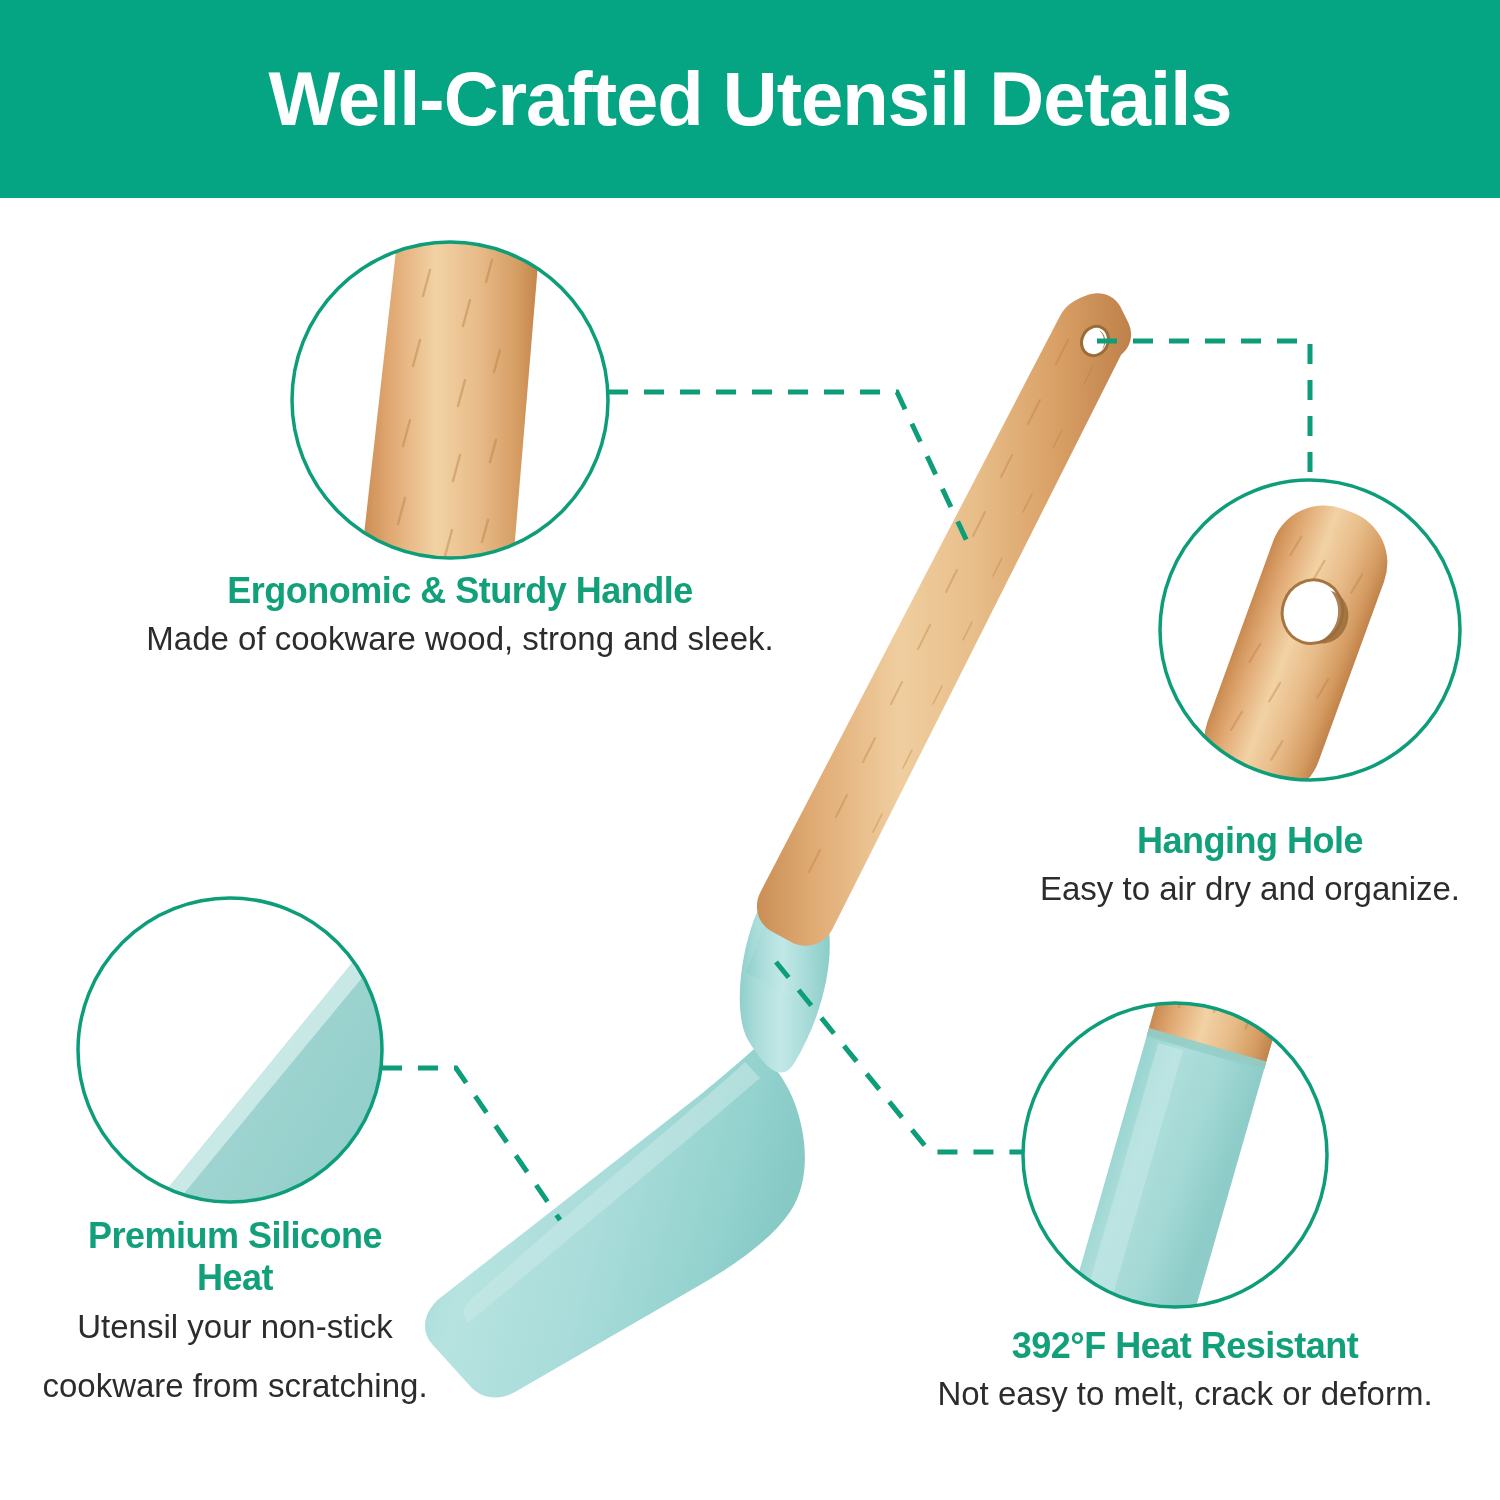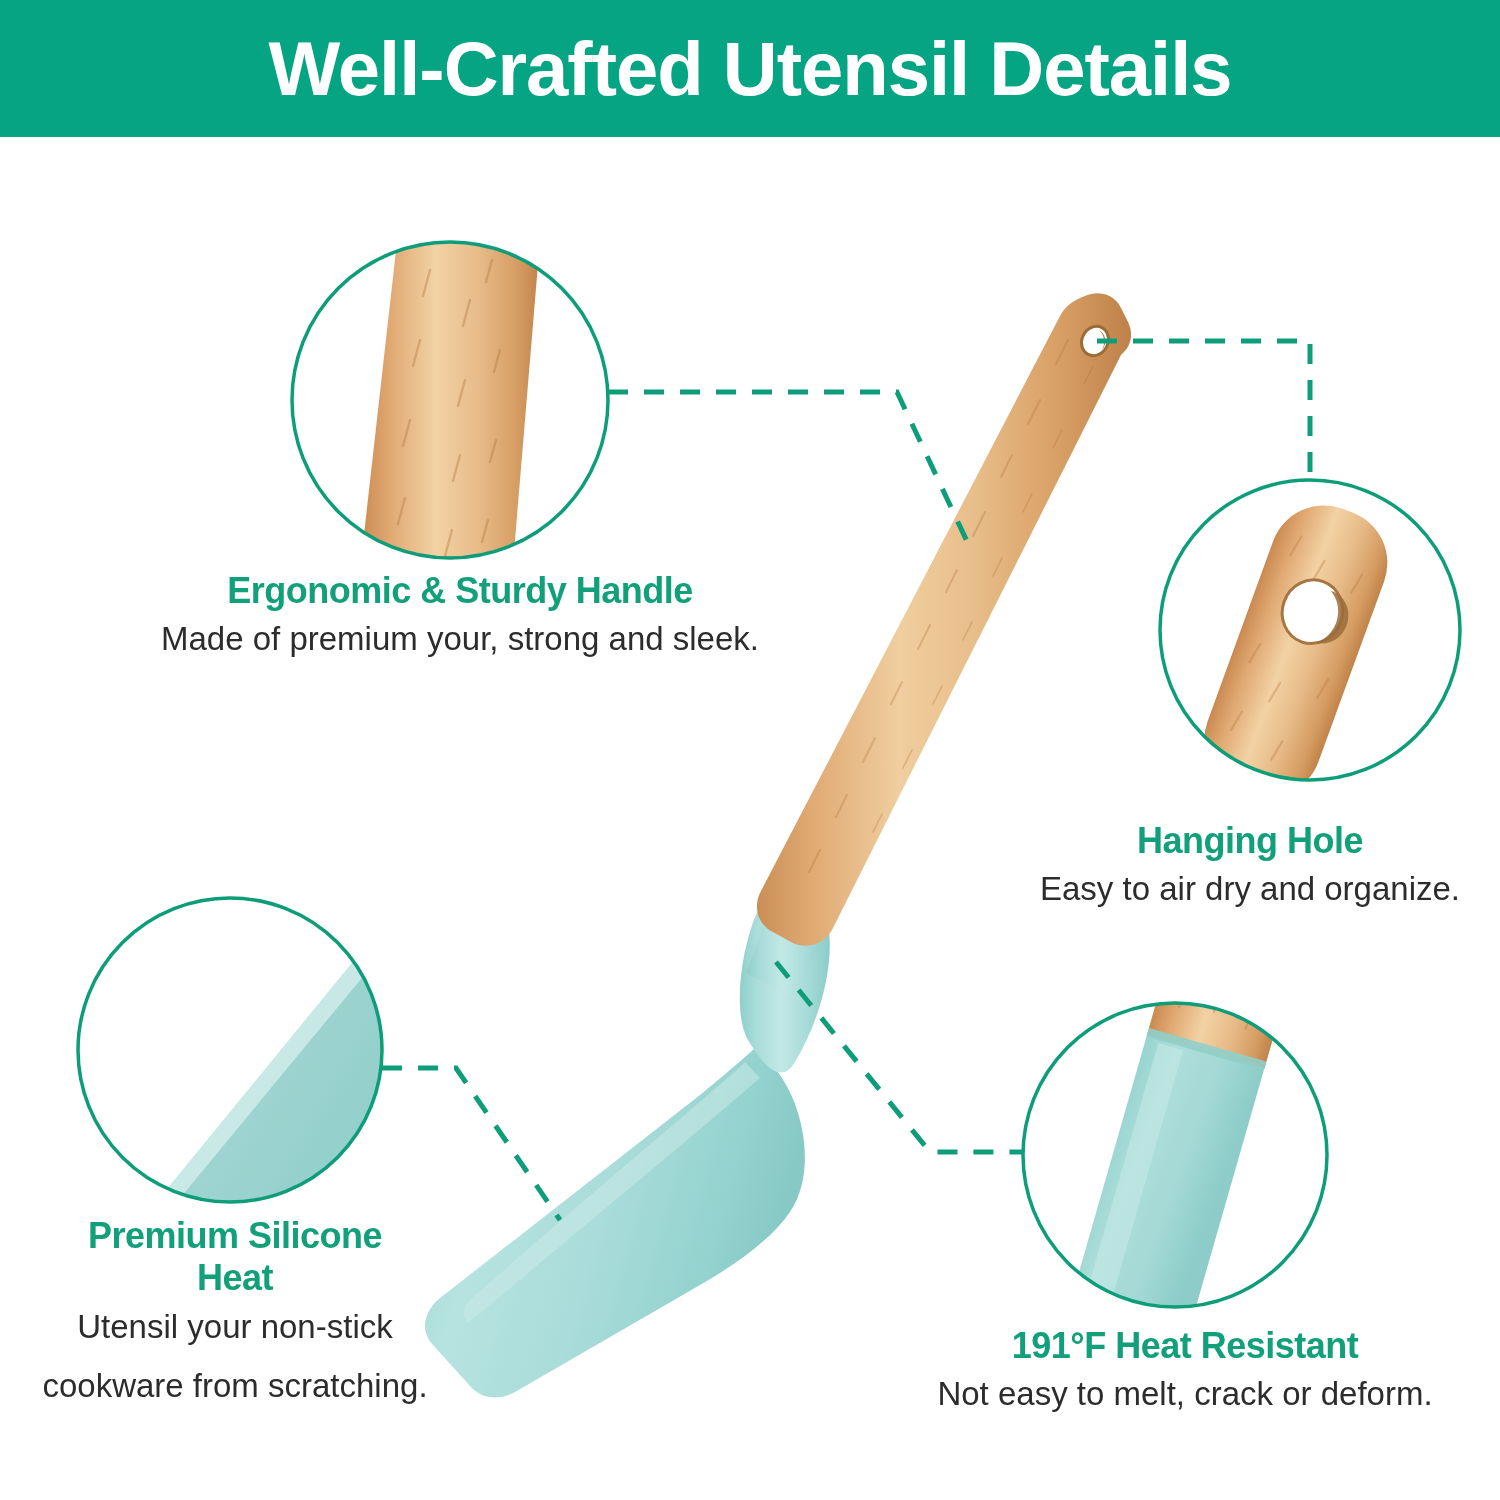--- a/index.html
+++ b/index.html
@@ -7,21 +7,21 @@
     width:1500px;height:1500px;
     background:#ffffff;
     font-family:"Liberation Sans", sans-serif;
     overflow:hidden;
     position:relative;
   }
   #stage{position:relative;width:1500px;height:1500px;background:#fff;overflow:hidden;}
 
   
   .banner{
-    position:absolute;left:0;top:0;width:1500px;height:137px;
+    position:absolute;left:0;top:0;width:1500px;height:198px;
     background:#05A483;
     display:flex;align-items:center;justify-content:center;
   }
   .banner-title{
     color:#ffffff;
     font-size:76px;
     font-weight:bold;
     letter-spacing:-1px;
     line-height:1;
     white-space:nowrap;
@@ -269,33 +269,33 @@
       <path d="M 1097 341 L 1310 341 L 1310 478"></path>
 
       <path d="M 382 1068 L 456 1068 L 560 1220"></path>
 
       <path d="M 776 962 L 930 1152 L 1022 1152"></path>
     </g>
   </svg>
 
   <div class="callout" id="callout-handle">
     <div class="c-title">Ergonomic &amp; Sturdy Handle</div>
-    <div class="c-desc">Made of premium your, strong and sleek.</div>
+    <div class="c-desc">Made of cookware wood, strong and sleek.</div>
   </div>
 
   <div class="callout" id="callout-hanging">
     <div class="c-title">Hanging Hole</div>
     <div class="c-desc">Easy to air dry and organize.</div>
   </div>
 
   <div class="callout" id="callout-silicone">
     <div class="c-title">Premium Silicone</div>
     <div class="c-title">Heat</div>
     <div class="c-desc">Utensil your non-stick</div>
     <div class="c-desc" style="margin-top:16px">cookware from scratching.</div>
   </div>
 
   <div class="callout" id="callout-heat">
-    <div class="c-title">191°F Heat Resistant</div>
+    <div class="c-title">392°F Heat Resistant</div>
     <div class="c-desc">Not easy to melt, crack or deform.</div>
   </div>
 
 </div>
 
 </body></html>

